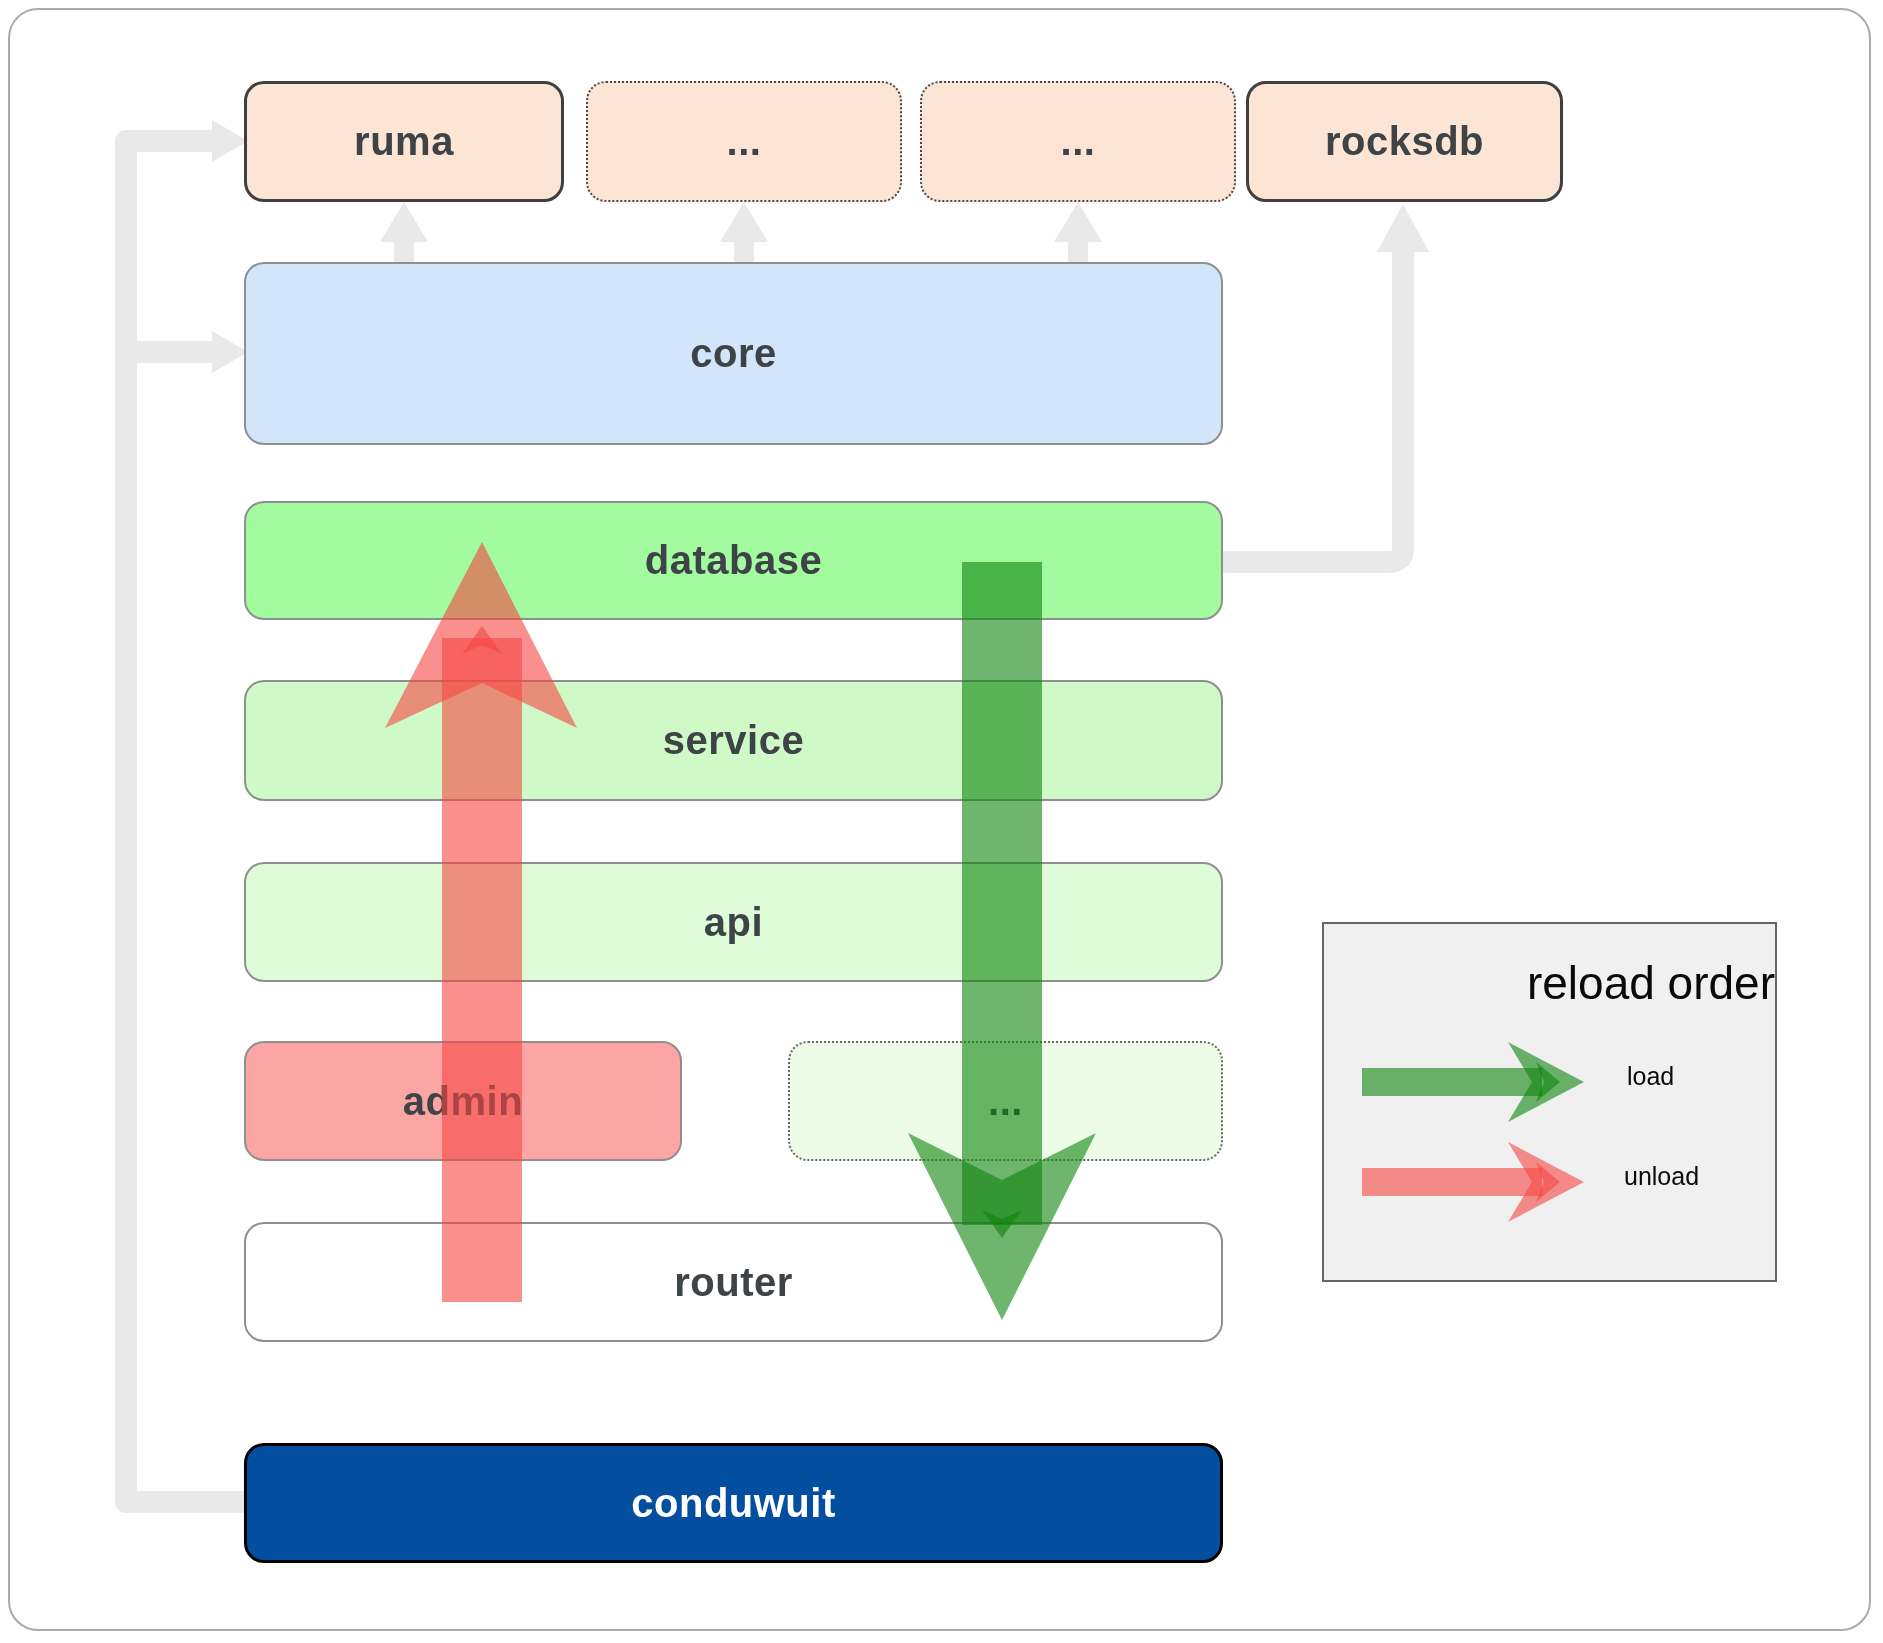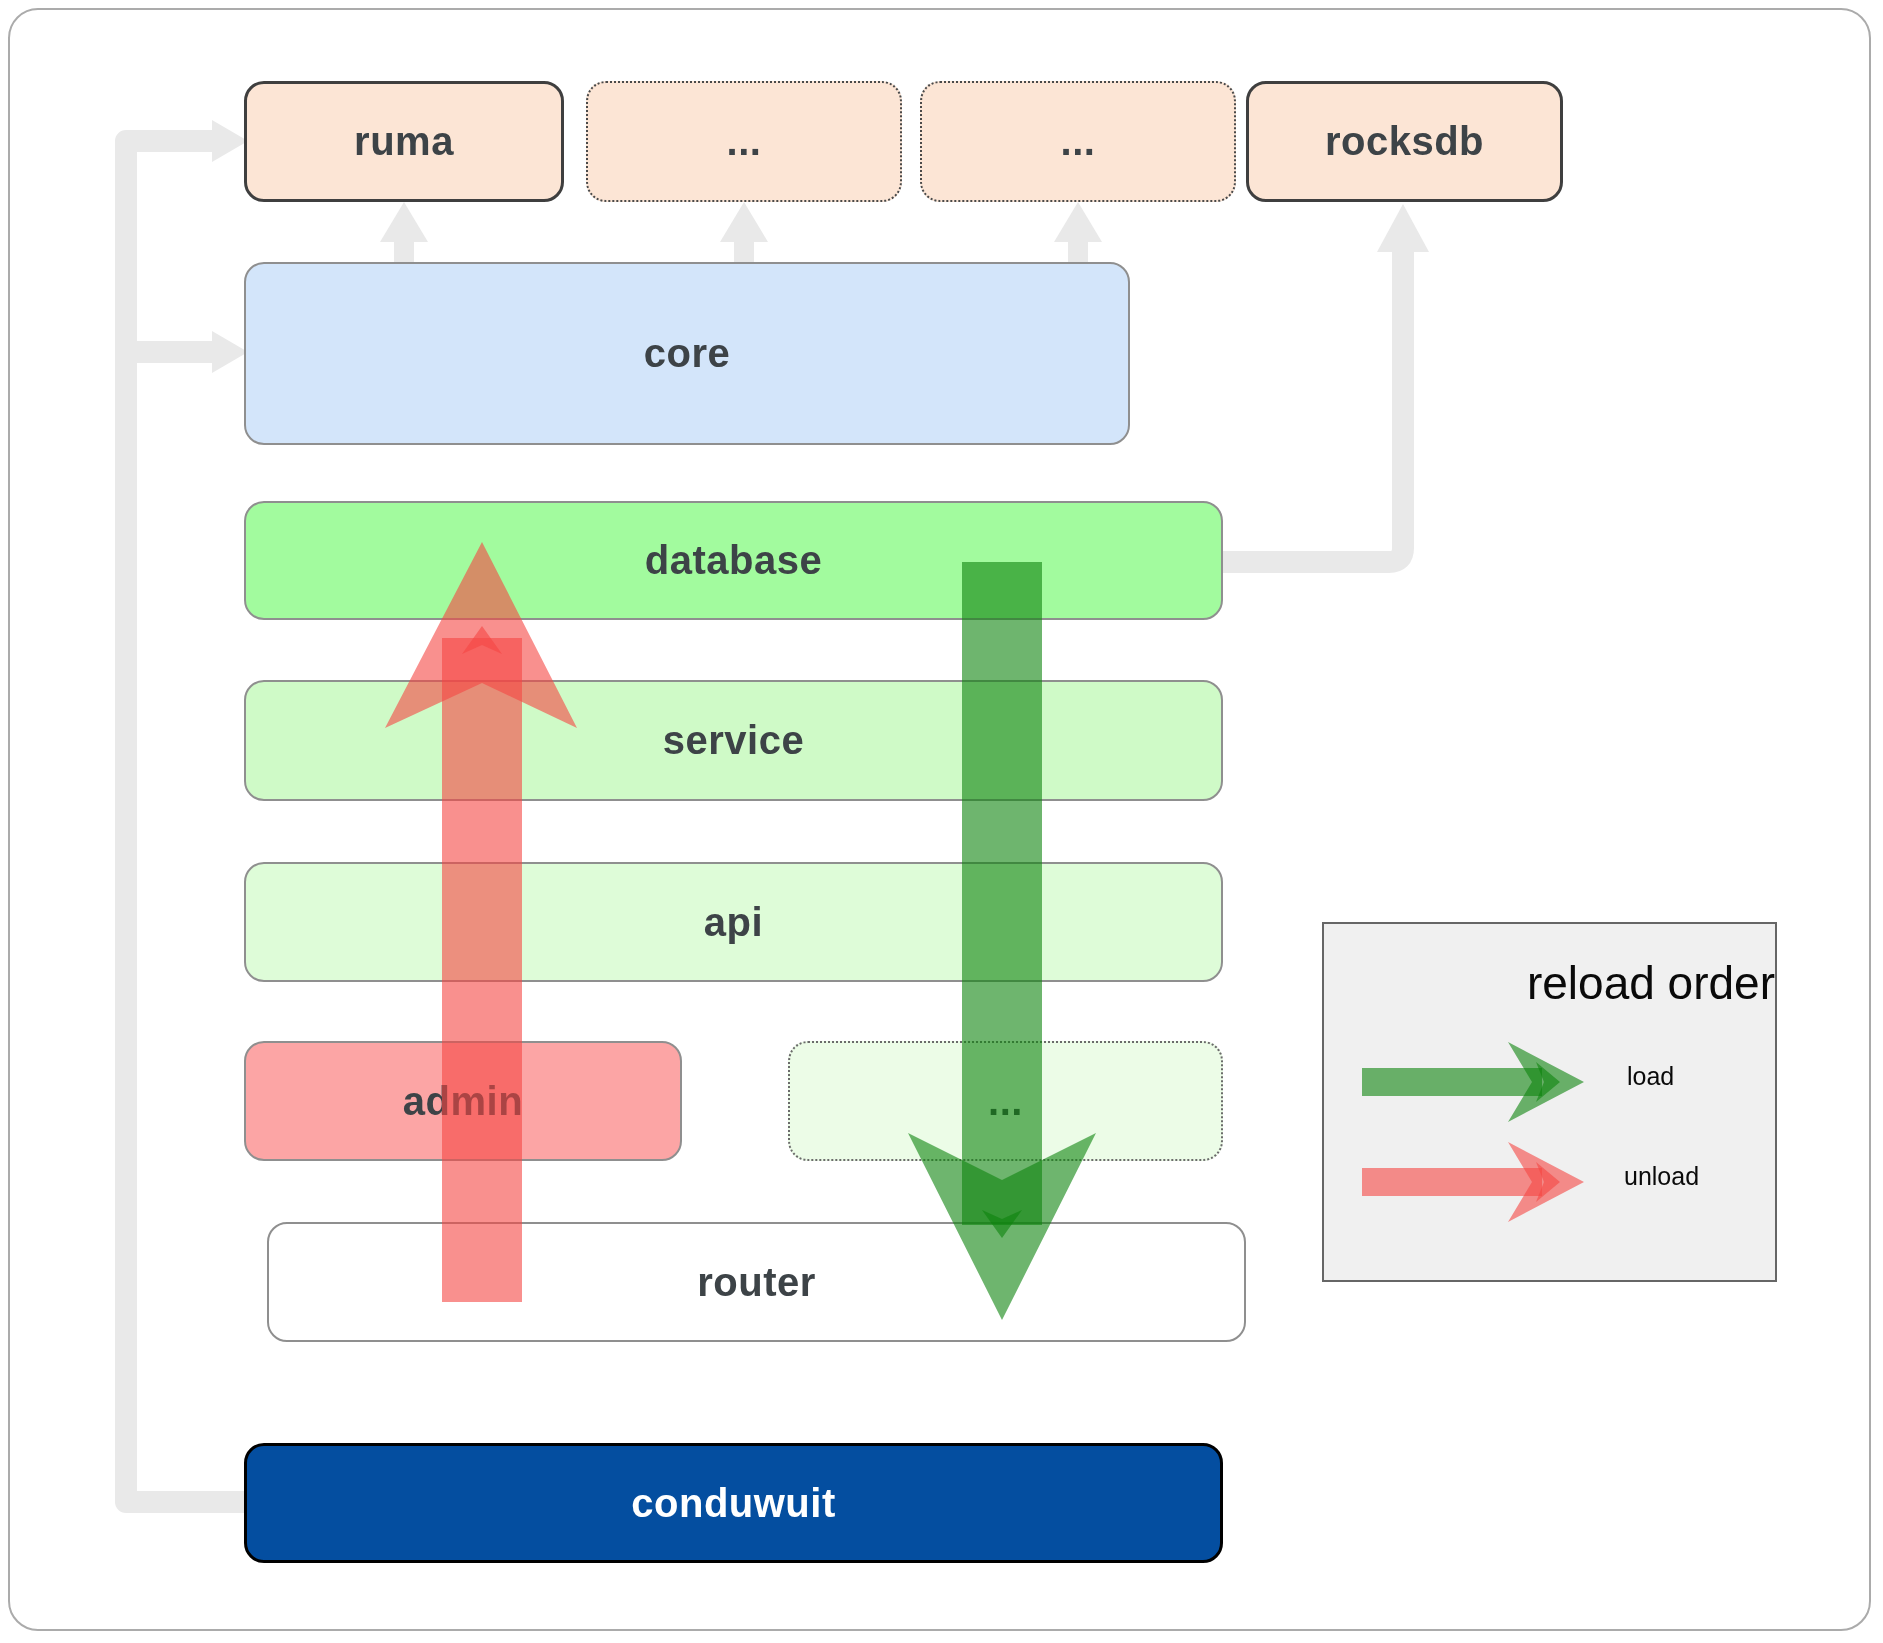--- a/index.html
+++ b/index.html
@@ -19,27 +19,27 @@
     position:absolute;display:flex;align-items:center;justify-content:center;
     box-sizing:border-box;border-radius:20px;z-index:2;
     font-size:40px;font-weight:600;color:#3d4347;letter-spacing:0.5px;
   }
   
   #node-ruma     {left:244px;top:81px;width:320px;height:121px;background:#fce5d5;border:3px solid #3f3f3f;}
   #node-e1       {left:586px;top:81px;width:316px;height:121px;background:#fce5d5;border:2.5px dotted #4a4a4a;}
   #node-e2       {left:920px;top:81px;width:316px;height:121px;background:#fce5d5;border:2.5px dotted #4a4a4a;}
   #node-rocksdb  {left:1246px;top:81px;width:317px;height:121px;background:#fce5d5;border:3px solid #3f3f3f;}
   
-  #node-core     {left:244px;top:262px;width:886px;height:183px;background:#d3e5fa;border:2px solid #8f8f8f;}
+  #node-core     {left:244px;top:262px;width:979px;height:183px;background:#d3e5fa;border:2px solid #8f8f8f;}
   #node-database {left:244px;top:501px;width:979px;height:119px;background:#a2fb9e;border:2px solid #8f8f8f;}
   #node-service  {left:244px;top:680px;width:979px;height:121px;background:#cffac7;border:2px solid #8f8f8f;}
   #node-api      {left:244px;top:862px;width:979px;height:120px;background:#defcd8;border:2px solid #8f8f8f;}
   #node-admin    {left:244px;top:1041px;width:438px;height:120px;background:#fca5a5;border:2px solid #8f8f8f;justify-content:center;}
   #node-e3       {left:788px;top:1041px;width:435px;height:120px;background:#ecfce7;border:2.5px dotted #6b6b6b;}
-  #node-router   {left:244px;top:1222px;width:979px;height:120px;background:#ffffff;border:2px solid #8f8f8f;margin-left:23px;}
+  #node-router   {left:244px;top:1222px;width:979px;height:120px;background:#ffffff;border:2px solid #8f8f8f;}
   #node-conduwuit{left:244px;top:1443px;width:979px;height:120px;background:#044ea0;border:3px solid #000000;color:#ffffff;}
   
   #legend{
     position:absolute;left:1322px;top:922px;width:455px;height:360px;z-index:2;
     background:#f0f0f0;border:2.5px solid #666666;box-sizing:border-box;
   }
   #legend-title{
     position:absolute;left:0;top:32px;width:100%;text-align:right;
     font-size:46px;font-weight:400;color:#0a0a0a;
   }

